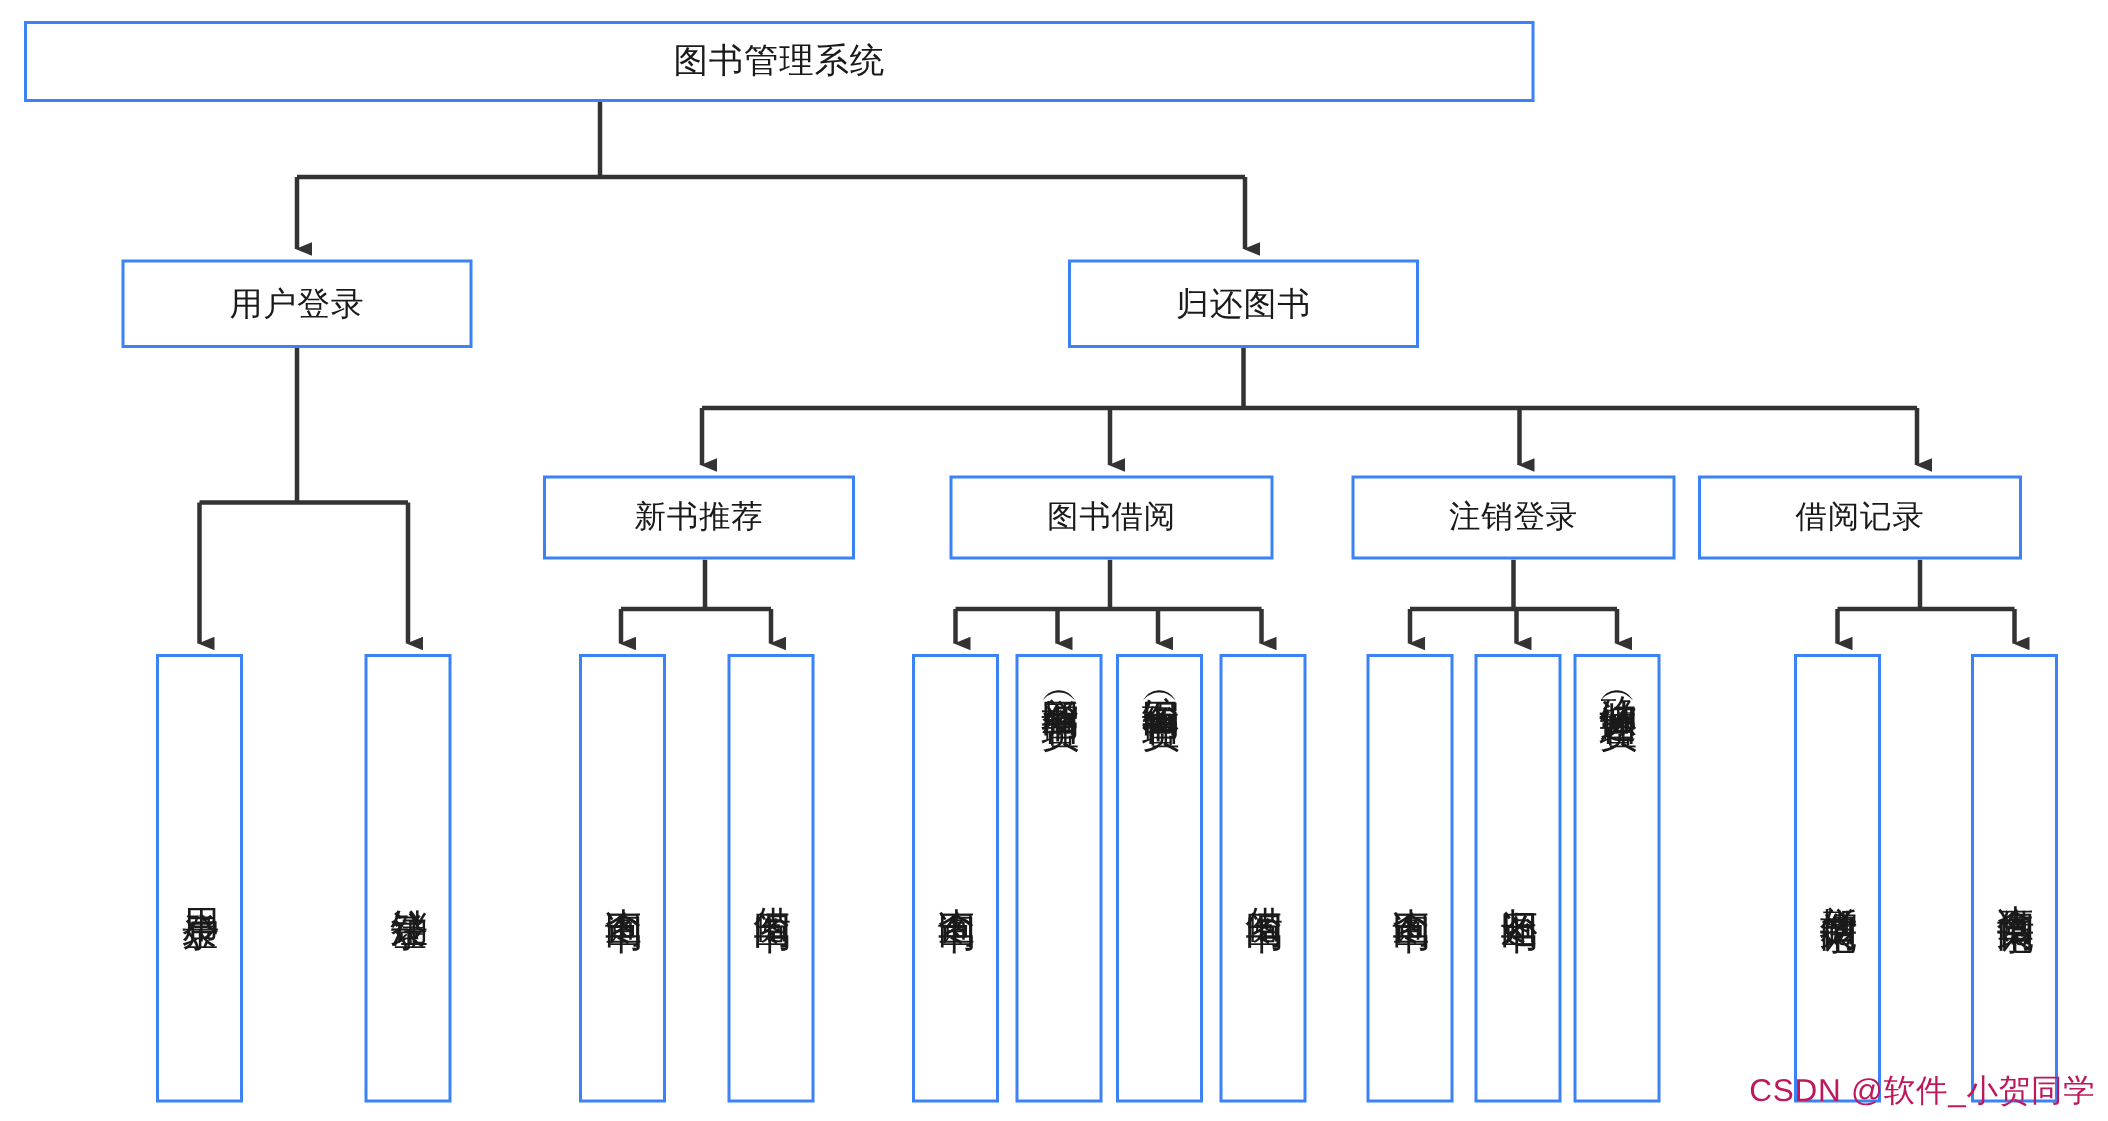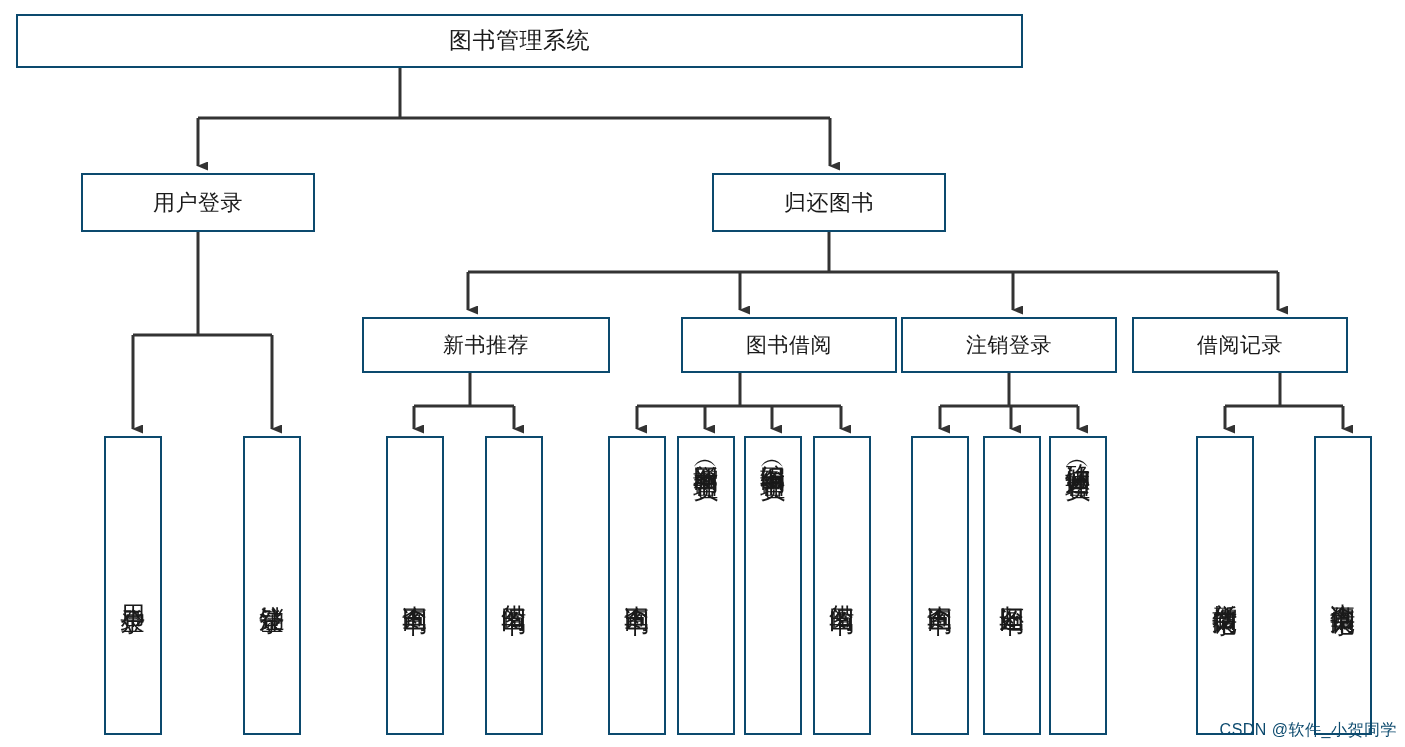--- a/index.html
+++ b/index.html
@@ -24,21 +24,21 @@
     left: 0;
     top: 0;
     width: 1405px;
     height: 747px;
     pointer-events: none;
   }
   .node {
     position: absolute;
     box-sizing: border-box;
     background: #ffffff;
-    border: 2px solid #0c4a6e;
+    border: 2px solid #3b82f6;
     display: flex;
     align-items: center;
     justify-content: center;
     text-align: left;
   }
   .node .label {
     display: block;
     line-height: 1.18;
     color: #1a1a1a;
     letter-spacing: 0.5px;
@@ -64,22 +64,22 @@
     letter-spacing: 2px;
     white-space: nowrap;
   }
   .node-leaf.leaf-mid .label {
     align-self: center;
   }
   #watermark {
     position: absolute;
     right: 8px;
     bottom: 6px;
-    font-size: 16px;
-    color: #0c4a6e;
+    font-size: 21px;
+    color: #be185d;
     letter-spacing: 0.5px;
     white-space: nowrap;
   }
 </style>
 </head>
 <body>
 
 <div id="diagram-root">
 
   <svg id="connector-layer" width="1405" height="747" viewBox="0 0 1405 747" xmlns="http://www.w3.org/2000/svg">
@@ -136,24 +136,24 @@
     <span class="label">图书管理系统</span>
   </div>
 
   <div class="node node-level1" style="left:81px; top:173px; width:234px; height:59px;">
     <span class="label">用户登录</span>
   </div>
   <div class="node node-level1" style="left:712px; top:173px; width:234px; height:59px;">
     <span class="label">归还图书</span>
   </div>
 
-  <div class="node node-level2" style="left:362px; top:317px; width:248px; height:56px;">
+  <div class="node node-level2" style="left:362px; top:317px; width:208px; height:56px;">
     <span class="label">新书推荐</span>
   </div>
-  <div class="node node-level2" style="left:633px; top:317px; width:216px; height:56px;margin-left:48px;">
+  <div class="node node-level2" style="left:633px; top:317px; width:216px; height:56px;">
     <span class="label">图书借阅</span>
   </div>
   <div class="node node-level2" style="left:901px; top:317px; width:216px; height:56px;">
     <span class="label">注销登录</span>
   </div>
   <div class="node node-level2" style="left:1132px; top:317px; width:216px; height:56px;">
     <span class="label">借阅记录</span>
   </div>
 
   <div class="node node-leaf leaf-mid" style="left:104px; top:436px; width:58px; height:299px;">

